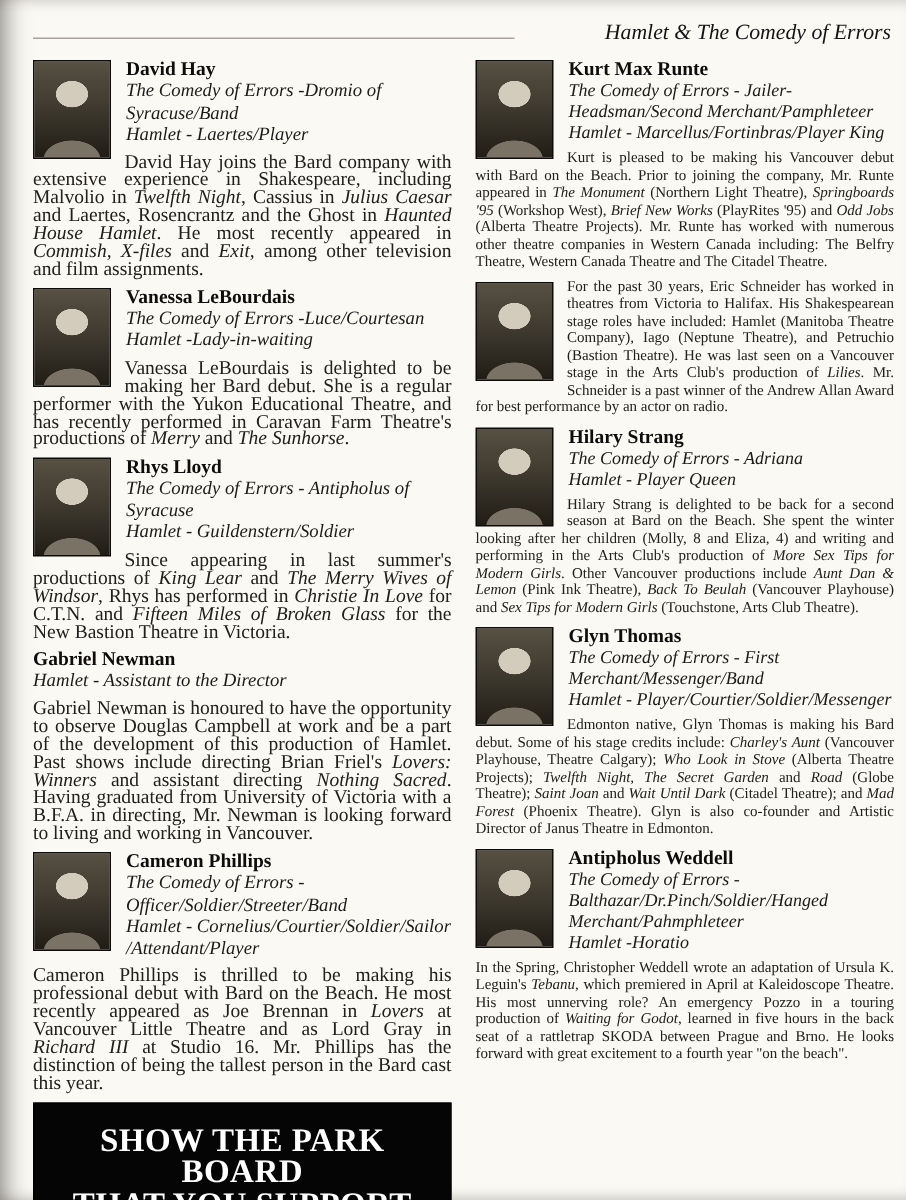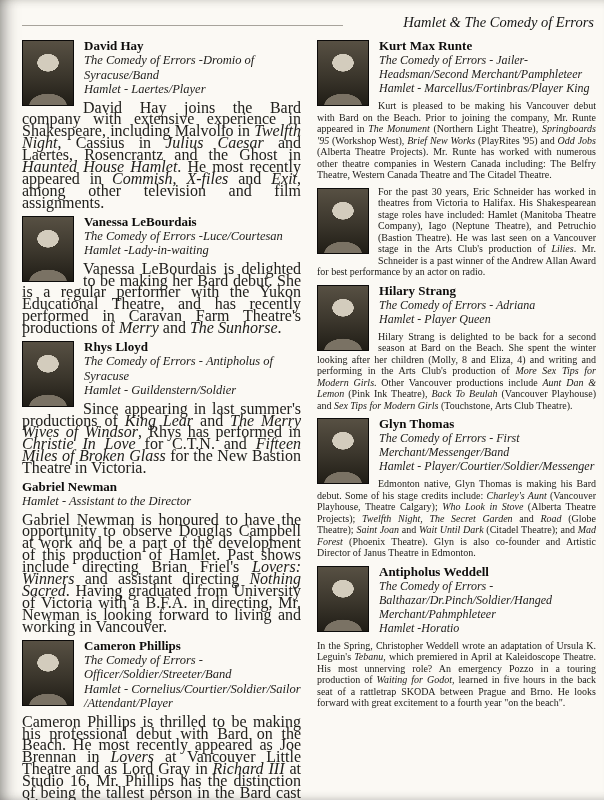--- a/index.html
+++ b/index.html
@@ -31,21 +31,21 @@
     float:left; width:52px; height:66px; margin:2px 9px 3px 0;
     border:1.5px solid #0c0b0a;
     background:
       radial-gradient(ellipse 17px 14px at 50% 34%, #d3ccbd 0 62%, rgba(0,0,0,0) 64%),
       radial-gradient(ellipse 30px 20px at 50% 102%, #7a7264 0 62%, rgba(0,0,0,0) 64%),
       linear-gradient(180deg, #575043 0%, #3b362c 55%, #201d16 100%);
   }
   .entry.has-photo .head { margin-left:62px; }
   .name { font-weight:bold; font-size:13px; line-height:15px; color:#0e0d0c; }
   .role-line { font-style:italic; font-size:12.5px; line-height:14.5px; color:#1c1b19; }
-  .bio { margin-top:5px; font-size:16px; line-height:11.9px; text-align:justify; color:#21201d; }
+  .bio { margin-top:5px; font-size:13px; line-height:11.9px; text-align:justify; color:#21201d; }
   .col-right .bio { font-size:10px; line-height:11.5px; }
   .col-right .role-line { font-size:12px; line-height:14px;font-style:italic; }
 
   
   .banner {
     margin-top:7px; background:#050505; color:#ffffff;
     text-align:center; padding:13px 6px 13px; border:1px solid #000;
   }
   .banner-title { font-weight:bold; font-size:22px; line-height:21.5px; letter-spacing:.3px; }
   .banner-body { margin-top:9px; font-weight:bold; font-size:11.6px; line-height:15px; }

